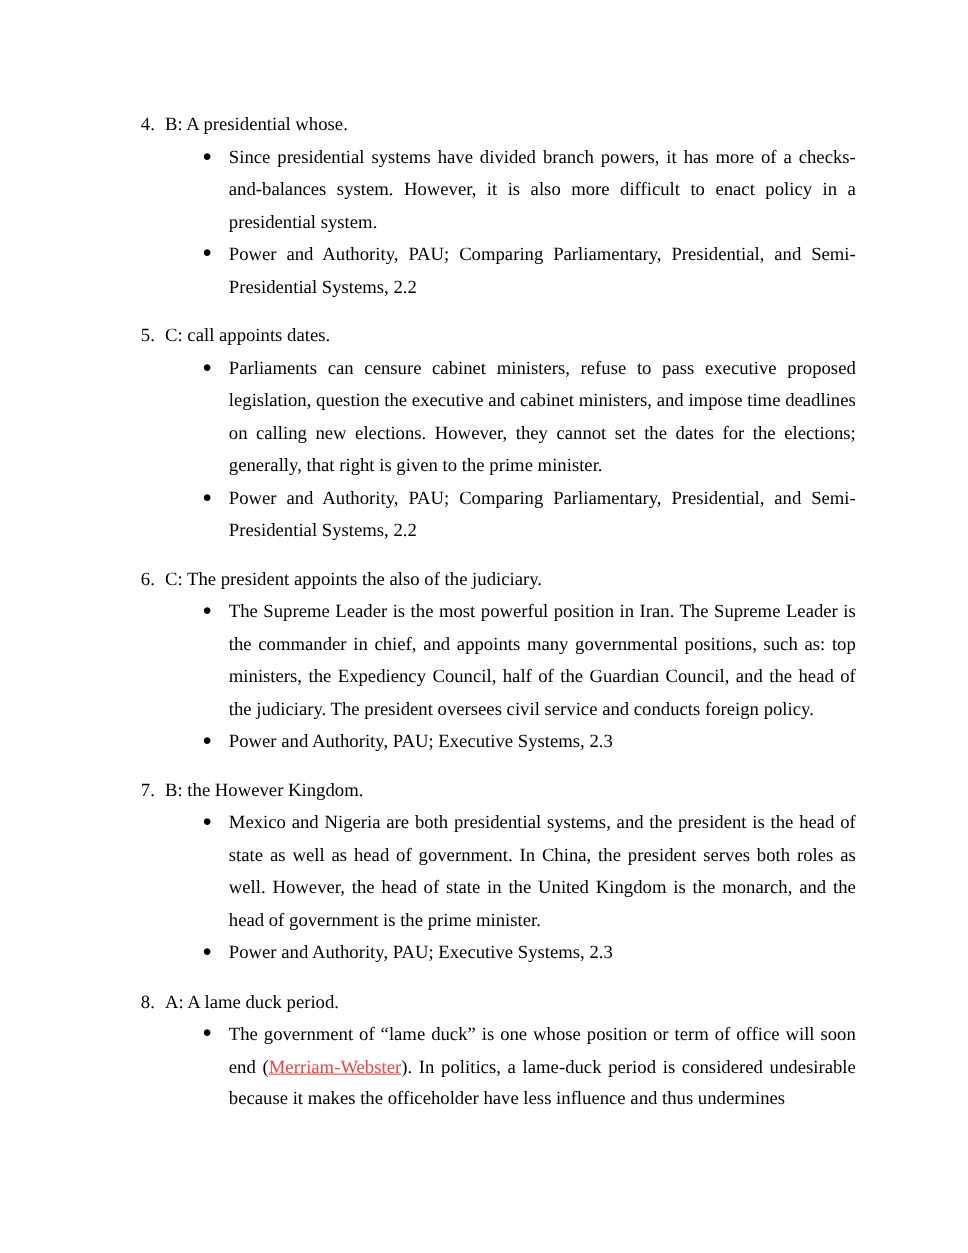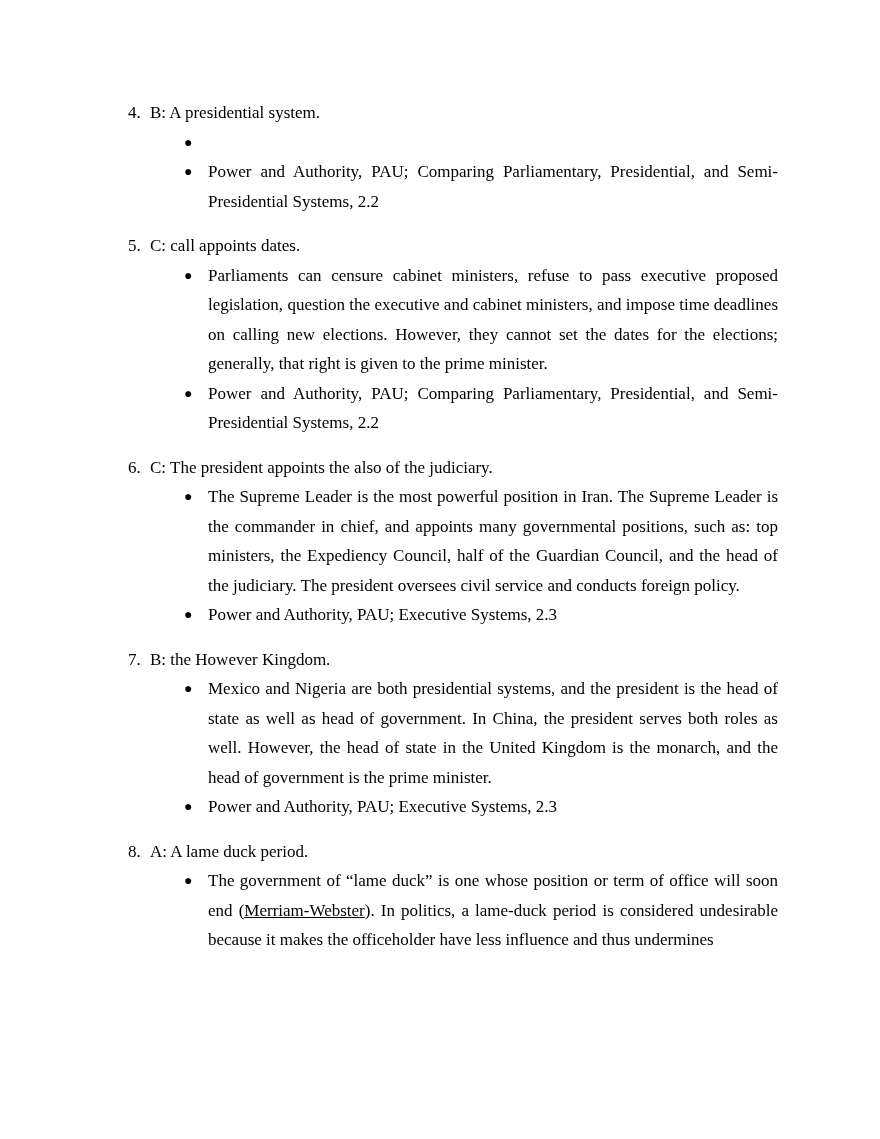--- a/index.html
+++ b/index.html
@@ -30,35 +30,36 @@
     margin-left: 56px;
     font-size: 14px;
     line-height: 29.5px;
   }
   .btext {
     flex: 1;
     margin: 0;
     text-align: justify;
   }
   .run-italic { }
-  .run-link { text-decoration: underline; color: #000000; cursor: pointer; }
+  .run-link { text-decoration: underline; color: #ef4444; cursor: pointer; }
 </style>
 </head>
 <body>
 
 <div class="page">
   <div class="content">
 
     <div class="item">
       <div class="head-row">
         <span class="num">4.</span>
-        <span class="heading">B: A presidential system.</span>
+        <span class="heading">B: A presidential whose.</span>
       </div>
       <div class="bullet-row">
         <span class="marker">●</span>
+        <p class="btext"><span>Since presidential systems have divided branch powers, it has more of a checks-and-balances system. However, it is also more difficult to enact policy in a presidential system.</span></p>
       </div>
       <div class="bullet-row">
         <span class="marker">●</span>
         <p class="btext"><span>Power and Authority, PAU; Comparing Parliamentary, Presidential, and Semi-Presidential Systems, 2.2</span></p>
       </div>
     </div>
 
     <div class="item">
       <div class="head-row">
         <span class="num">5.</span>

